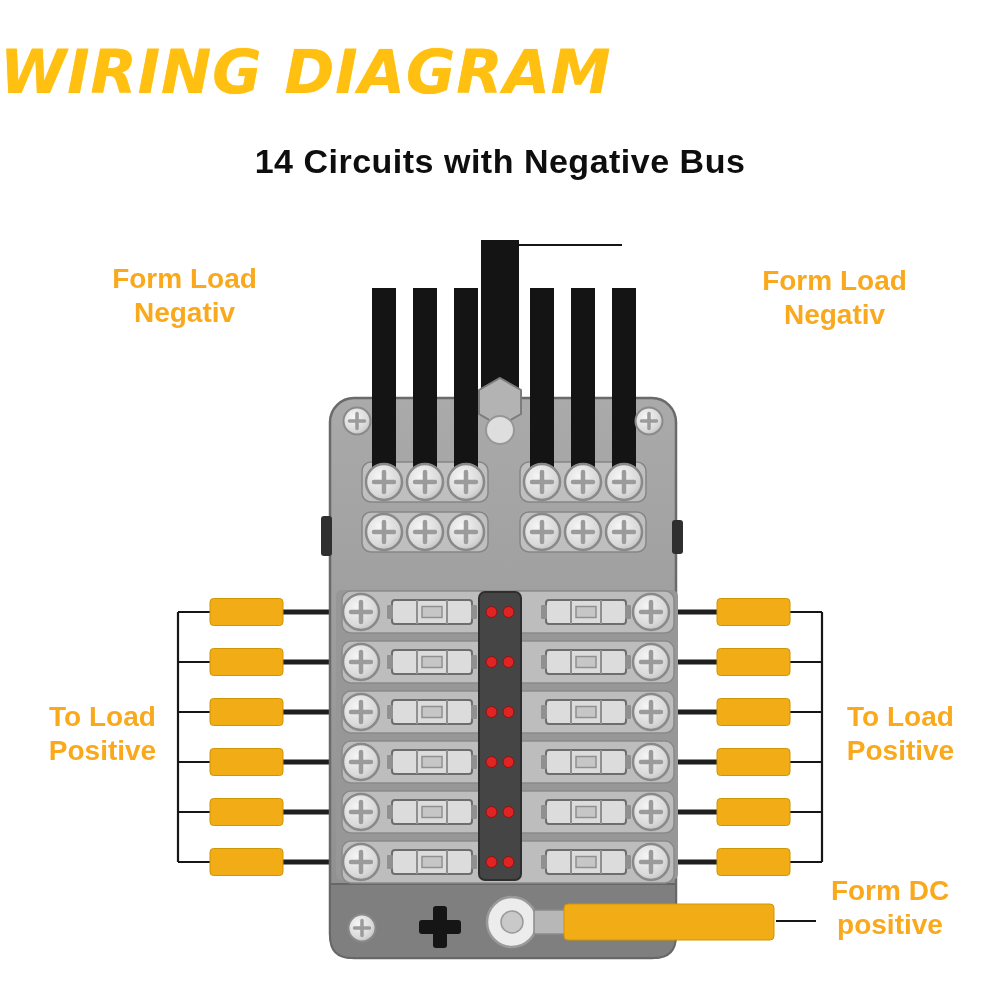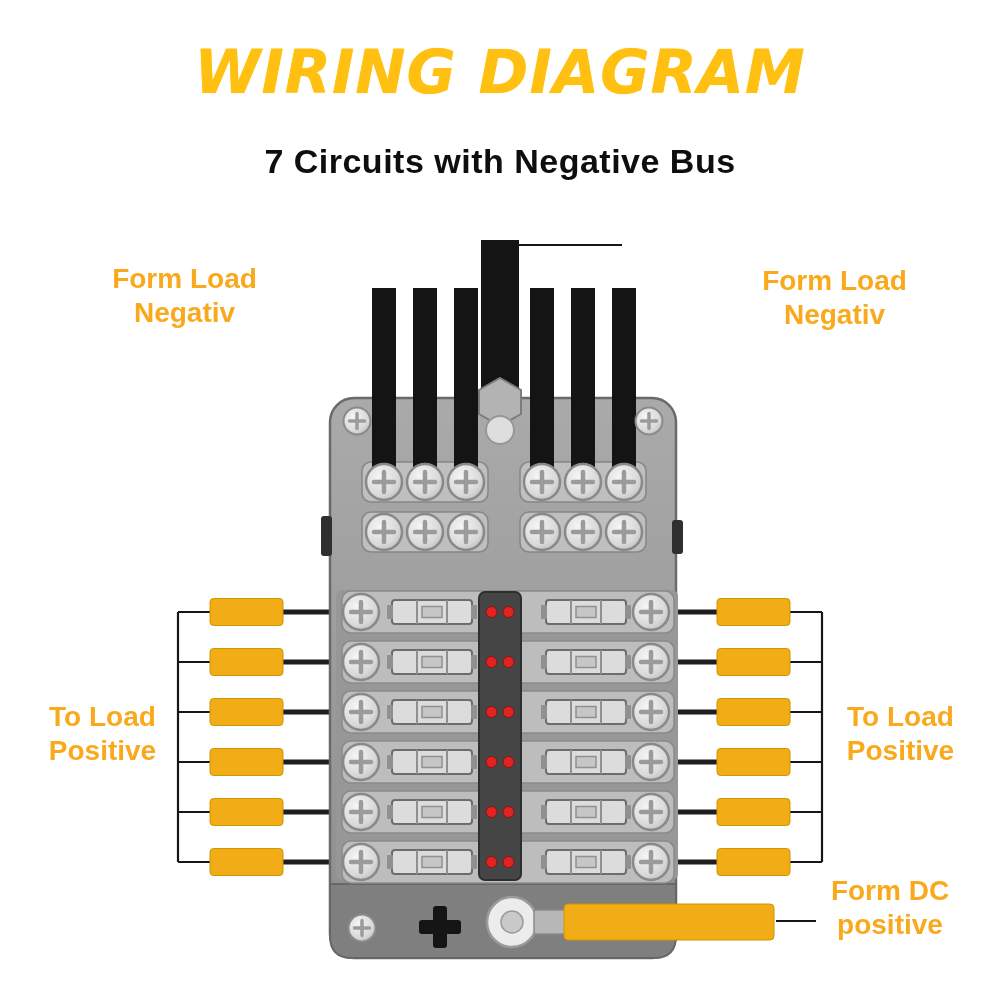--- a/index.html
+++ b/index.html
@@ -1,21 +1,21 @@
 <!DOCTYPE html>
 <html style="--title-yellow: #FFC011; --label-yellow: #F9A91B; --wire-yellow: #F2AC15; --wire-black: #141414; --led-red: #E02424; --device-gray: #9A9A9A;"><head>
 <meta charset="utf-8">
 <style>
   html,body{margin:0;padding:0;background:#ffffff;}
   .canvas{
     position:relative;width:1000px;height:1000px;background:#ffffff;overflow:hidden;
     font-family:"Liberation Sans", sans-serif;
   }
   .title{
-    position:absolute;top:42px;left:0;width:1000px;text-align:center;
+    position:absolute;top:42px;left:0;width:1000px;text-align:left;
     font-family:"DejaVu Sans", sans-serif;
     font-size:60px;font-style:italic;font-weight:800;letter-spacing:1px;
     color:var(--title-yellow,#FFC011);
     text-shadow:0 0 1px currentColor;
     line-height:1;
   }
   .subtitle{
     position:absolute;top:143px;left:0;width:1000px;text-align:center;
     font-size:34px;font-weight:700;color:#0e0e0e;letter-spacing:0.5px;line-height:1.1;
   }
@@ -204,21 +204,21 @@
       <rect class="wire-yellow" x="717" y="598.5" width="73" height="27" rx="3.5"></rect>
       <rect class="wire-yellow" x="717" y="648.5" width="73" height="27" rx="3.5"></rect>
       <rect class="wire-yellow" x="717" y="698.5" width="73" height="27" rx="3.5"></rect>
       <rect class="wire-yellow" x="717" y="748.5" width="73" height="27" rx="3.5"></rect>
       <rect class="wire-yellow" x="717" y="798.5" width="73" height="27" rx="3.5"></rect>
       <rect class="wire-yellow" x="717" y="848.5" width="73" height="27" rx="3.5"></rect>
     </g>
   </svg>
 
   <div class="title">WIRING DIAGRAM</div>
-  <div class="subtitle">7 Circuits with Negative Bus</div>
+  <div class="subtitle">14 Circuits with Negative Bus</div>
 
   <div class="label lbl-fln-left">Form Load
 Negativ</div>
   <div class="label lbl-fln-right">Form Load
 Negativ</div>
   <div class="label lbl-tlp-left">To Load
 Positive</div>
   <div class="label lbl-tlp-right">To Load
 Positive</div>
   <div class="label lbl-fdc">Form DC

